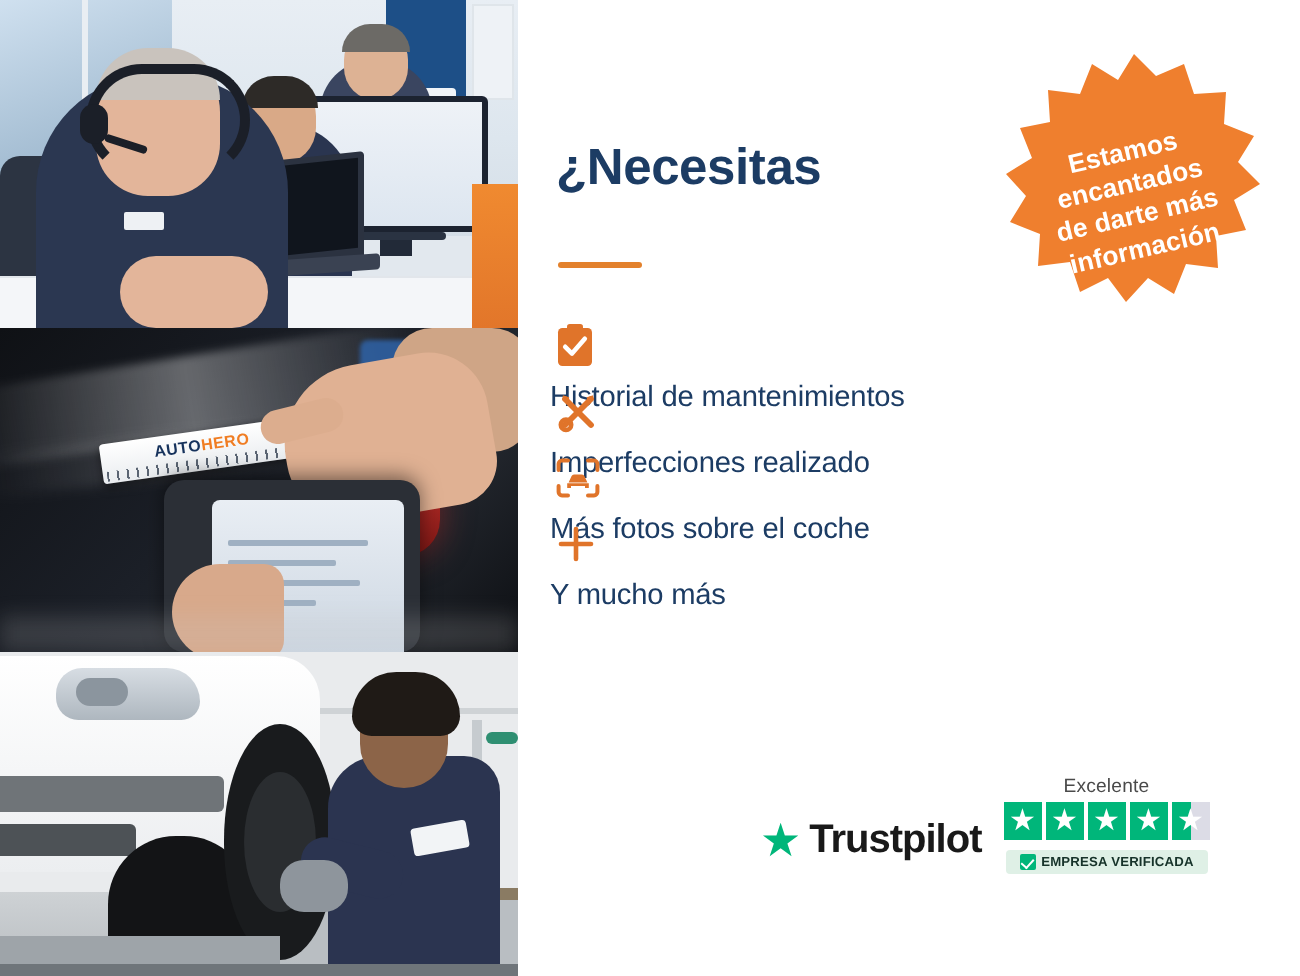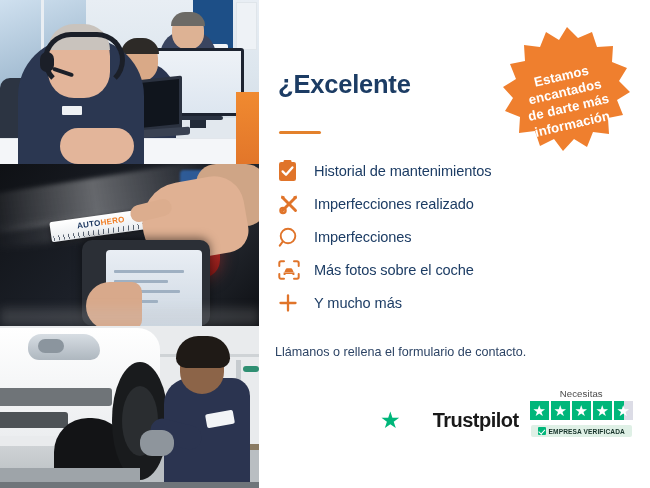--- a/index.html
+++ b/index.html
@@ -110,32 +110,32 @@
 
   
   .badge{position:absolute;left:241px;top:22px;width:134px;height:134px;}
   .badge svg{position:absolute;left:0;top:0;}
   .badge .bicon{position:absolute;left:0;top:26px;width:134px;text-align:center;color:#fff;font-size:16px;line-height:1;}
   .badge .btext{position:absolute;left:11px;top:46px;width:112px;text-align:center;color:#fff;
      font-size:13.2px;font-weight:700;line-height:1.23;transform:rotate(-13deg);letter-spacing:.1px;}
 
   
   .list{position:absolute;left:16px;top:155px;width:320px;}
-  .row{display:flex;align-items:center;height:32px;margin:0 0 1px 0;}
+  .row{display:flex;height:32px;margin:0 0 1px 0;flex-direction:column;}
   .row .ico{width:36px;flex:0 0 36px;display:flex;align-items:center;justify-content:flex-start;padding-left:3px;}
   .row .lbl{font-size:14.6px;color:#1c3c64;font-weight:400;letter-spacing:-.1px;}
 
   
   .para{position:absolute;left:16px;top:322px;width:360px;font-size:12.6px;line-height:1.62;color:#2d4465;}
 
   
   .tp{position:absolute;left:121px;top:388px;width:248px;display:flex;align-items:flex-end;gap:11px;}
   .tp-logo{display:flex;align-items:center;gap:4px;padding-bottom:5px;}
   .tp-logo .tpstar{color:#00b67a;font-size:23px;line-height:19px;}
-  .tp-logo .tpname{font-size:20px;font-weight:700;color:#191919;letter-spacing:-.5px;margin-left:28px;}
+  .tp-logo .tpname{font-size:20px;font-weight:700;color:#191919;letter-spacing:-.5px;}
   .tp-right{display:flex;flex-direction:column;align-items:center;gap:2px;}
   .tp-excel{font-size:9.6px;color:#4a4a4a;letter-spacing:.1px;}
   .stars{display:flex;gap:2px;}
   .star{width:19px;height:19px;background:#00b67a;display:flex;align-items:center;justify-content:center;}
   .star span{color:#fff;font-size:15px;line-height:15px;}
   .star.half{background:linear-gradient(90deg,#00b67a 0 50%,#dcdce6 50% 100%);}
   .verified{display:flex;align-items:center;gap:3px;background:#dff0e6;border-radius:2px;padding:2px 7px;margin-top:3px;}
   .verified .vchk{width:8px;height:8px;background:#00b67a;border-radius:1px;position:relative;}
   .verified .vchk:after{content:"";position:absolute;left:2px;top:1px;width:2.5px;height:4.5px;border:solid #fff;border-width:0 1.4px 1.4px 0;transform:rotate(42deg);}
   .verified .vtext{font-size:6.6px;font-weight:700;color:#17332a;letter-spacing:.1px;}
@@ -221,21 +221,21 @@
       <div class="glove"></div>
       <div class="lift"></div>
       <div class="lift2"></div>
     </div>
 
   </div>
 
   <div class="content">
 
     <h1 class="headline">
-      <span>¿Excelente</span><br>
+      <span>¿Necesitas</span><br>
     </h1>
     <div class="rule"></div>
 
     <div class="badge">
       <svg width="134" height="134" viewBox="0 0 134 134">
         <path fill="#ef7f2e" d="M67 5 L78 16 L92 10 L97 25 L113 24 L112 40 L127 46 L119 59 L130 70 L117 78 L123 93 L108 96 L109 112 L93 110 L87 125 L74 117 L63 129 L54 117 L40 124 L35 109 L19 111 L20 95 L5 89 L13 76 L3 65 L16 57 L10 42 L25 39 L24 23 L40 25 L46 10 L59 18 Z"></path>
       </svg>
       <div class="bicon">
         <svg width="17" height="15" viewBox="0 0 22 20">
           <path d="M3 12 V10 a8 8 0 0 1 16 0 v2" fill="none" stroke="#ffffff" stroke-width="1.9" stroke-linecap="round"></path>
@@ -273,29 +273,20 @@
               <line x1="17.5" y1="4.5" x2="4.5" y2="17.5"></line>
             </g>
             <path d="M3.4 2.6 l3.2 1 -0.4 3 -2.8 -1.2 z" fill="#e0742a"></path>
             <path d="M18.6 2.6 l-3.2 1 0.4 3 2.8 -1.2 z" fill="#e0742a"></path>
             <circle cx="5" cy="17.4" r="2.6" fill="none" stroke="#e0742a" stroke-width="2.3"></circle>
           </svg>
         </div>
         <div class="lbl">Imperfecciones realizado</div>
       </div>
 
-      <div class="row">
-        <div class="ico">
-          <svg width="20" height="21" viewBox="0 0 20 21">
-            <circle cx="10" cy="9" r="7.3" fill="none" stroke="#e0742a" stroke-width="1.9"></circle>
-            <line x1="4.8" y1="14.5" x2="1.8" y2="18.6" stroke="#e0742a" stroke-width="2.1" stroke-linecap="round"></line>
-          </svg>
-        </div>
-        <div class="lbl">Imperfecciones</div>
-      </div>
 
       <div class="row">
         <div class="ico">
           <svg width="22" height="20" viewBox="0 0 22 20">
             <g fill="none" stroke="#e0742a" stroke-width="2" stroke-linecap="round">
               <path d="M1.3 6 V3 a1.7 1.7 0 0 1 1.7 -1.7 H6"></path>
               <path d="M20.7 6 V3 a1.7 1.7 0 0 0 -1.7 -1.7 H16"></path>
               <path d="M1.3 14 v3 a1.7 1.7 0 0 0 1.7 1.7 H6"></path>
               <path d="M20.7 14 v3 a1.7 1.7 0 0 1 -1.7 1.7 H16"></path>
             </g>
@@ -315,30 +306,29 @@
             </g>
           </svg>
         </div>
         <div class="lbl">Y mucho más</div>
       </div>
 
     </div>
 
     <div class="para">
       <br>
-      <span>Llámanos o rellena el formulario de contacto.</span>
     </div>
 
     <div class="tp">
       <div class="tp-logo">
         <span class="tpstar">★</span>
         <span class="tpname">Trustpilot</span>
       </div>
       <div class="tp-right">
-        <div class="tp-excel">Necesitas</div>
+        <div class="tp-excel">Excelente</div>
         <div class="stars">
           <div class="star">
               <span>★</span>
             </div>
           <div class="star">
               <span>★</span>
             </div>
           <div class="star">
               <span>★</span>
             </div>

